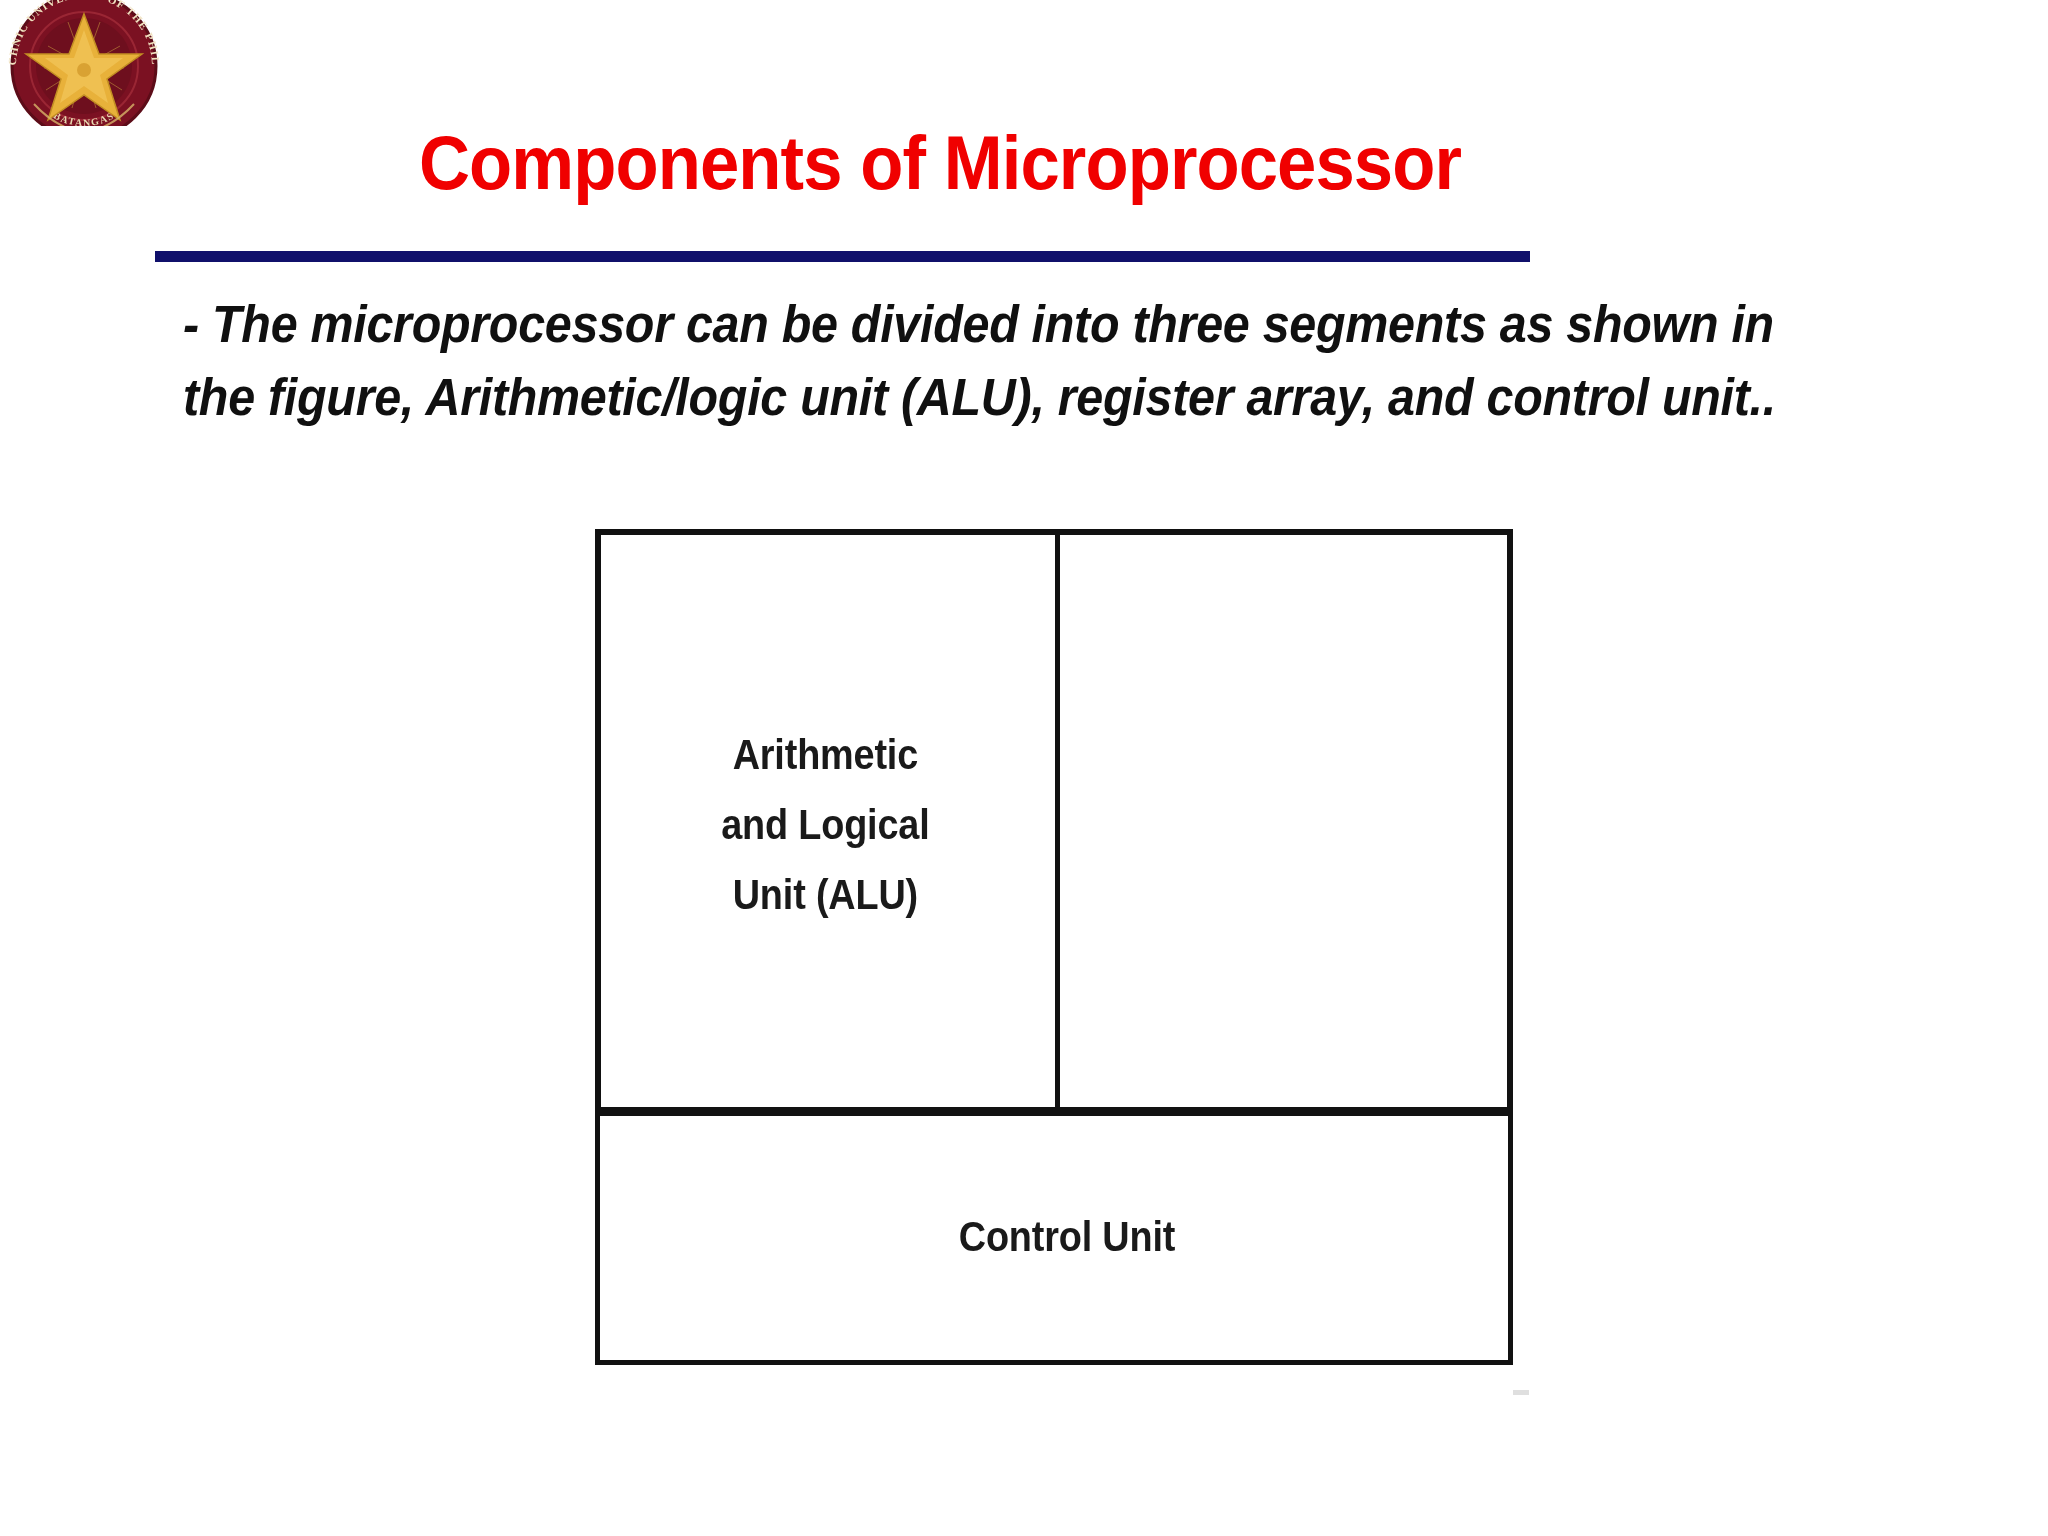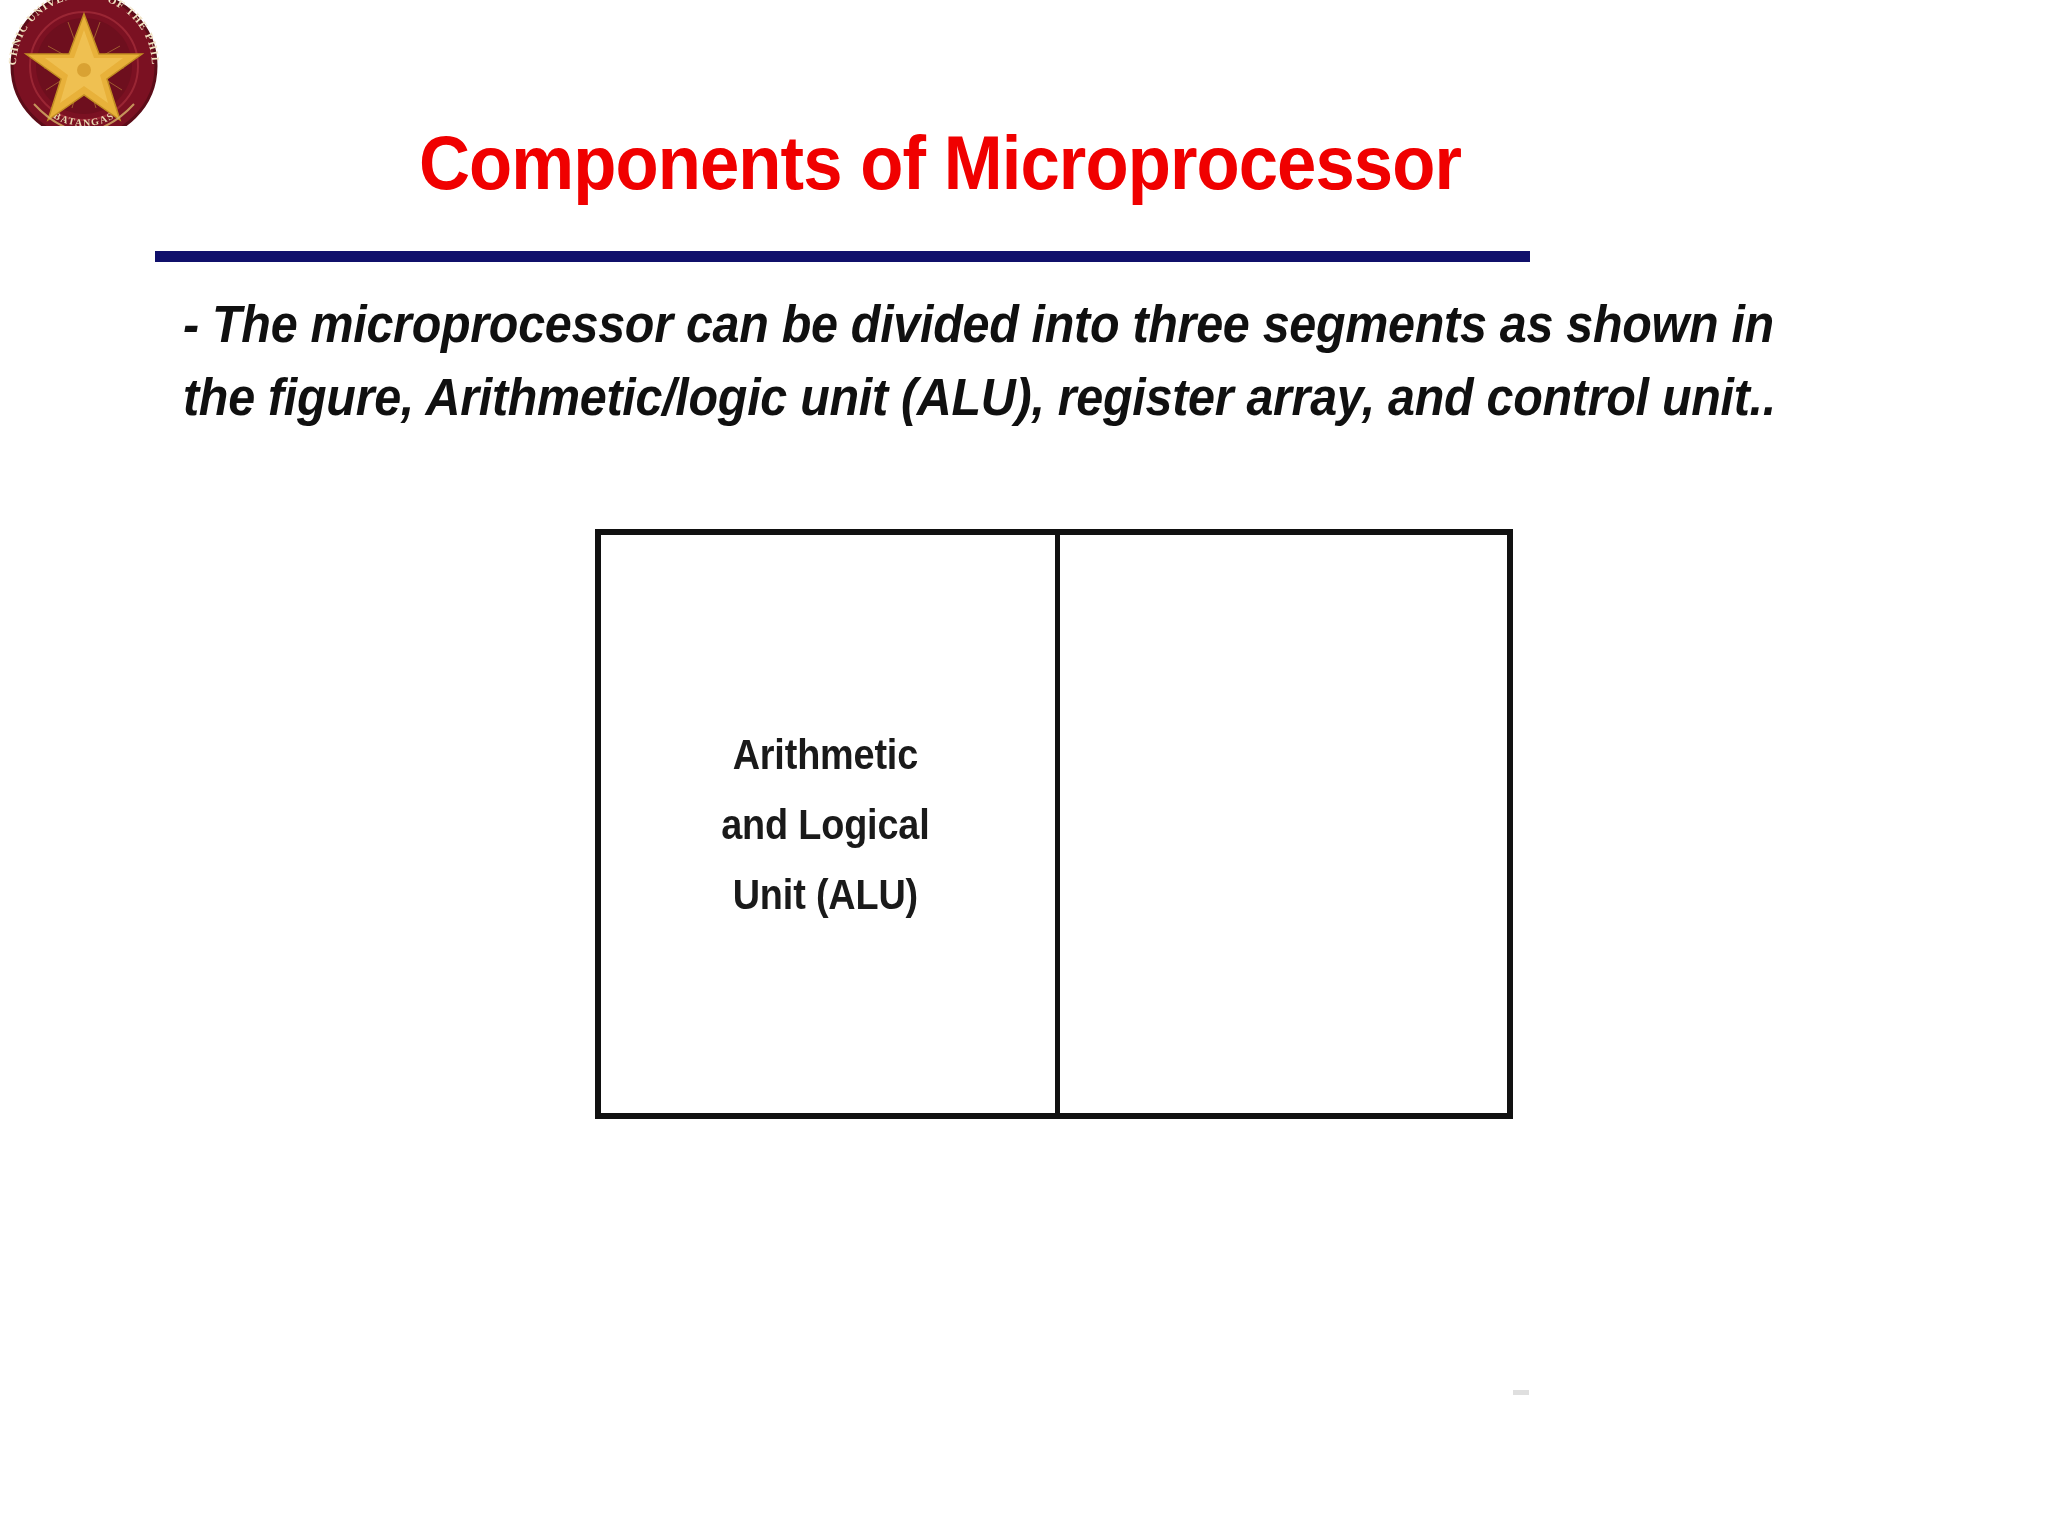--- a/index.html
+++ b/index.html
@@ -227,18 +227,21 @@
 
       <div id="box-alu">
         <span class="box-label" id="label-alu">Arithmetic
 and Logical
 Unit (ALU)</span>
       </div>
 
 
     </div>
 
+    <div class="box" id="box-control">
+      <span class="box-label" id="label-ctrl">Control Unit</span>
+    </div>
 
   </div>
 
   <div id="artifact"></div>
 
 </div>
 
 </body></html>

